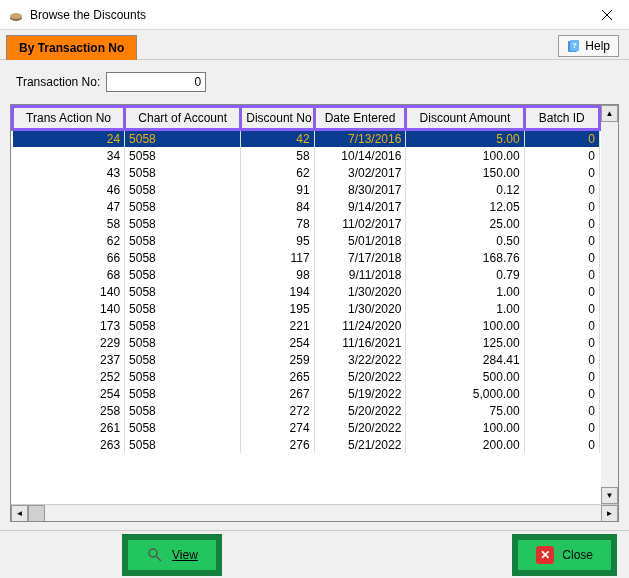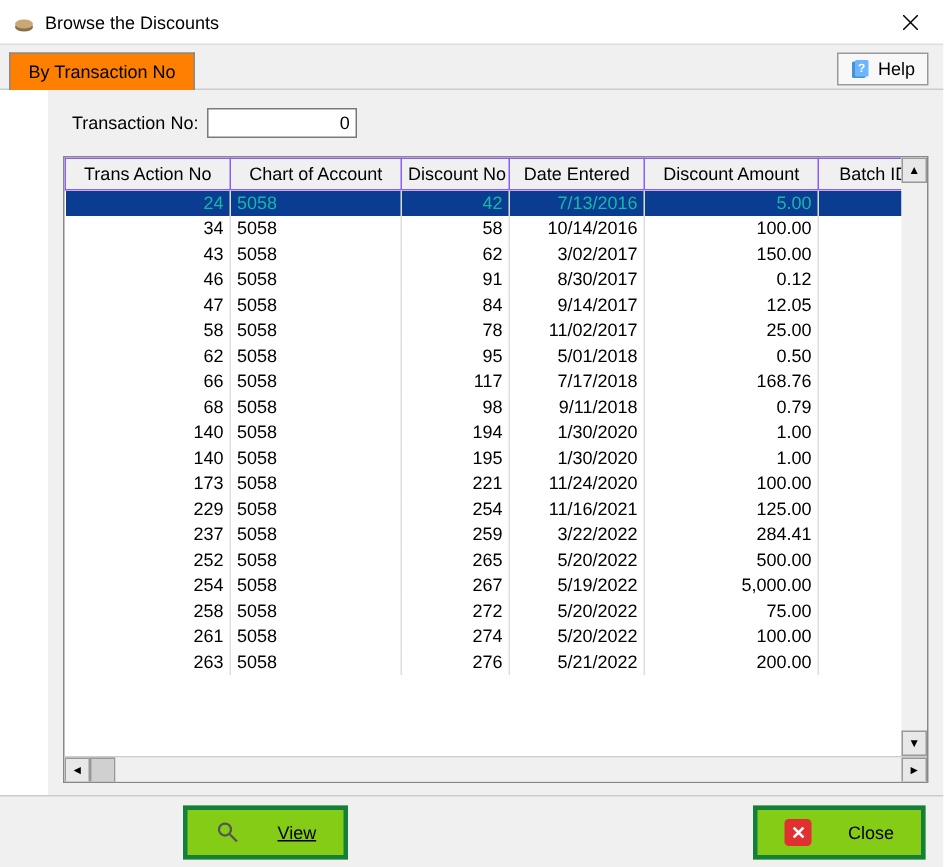--- a/index.html
+++ b/index.html
@@ -2,45 +2,45 @@
 <html><head>
 <meta charset="utf-8">
 <style>
 * { box-sizing: border-box; margin: 0; padding: 0; }
 body { font-family: "Segoe UI", Tahoma, sans-serif; font-size: 12px; background: #fff; width: 629px; height: 578px; overflow: hidden; }
 .titlebar { height: 30px; display: flex; align-items: center; padding: 0 0 0 8px; border-bottom: 1px solid #ddd; }
 .titlebar-icon { width: 16px; height: 16px; margin-right: 6px; display: flex; align-items: center; justify-content: center; }
 .titlebar-title { flex: 1; font-size: 12px; }
 .titlebar-close { width: 45px; height: 30px; display: flex; align-items: center; justify-content: center; cursor: pointer; }
 .toolbar { height: 30px; display: flex; align-items: flex-end; padding: 0 10px 0 6px; background: #f0f0f0; border-bottom: 1px solid #ccc; }
-.tab { background: #ff7f00; color: #000; padding: 5px 12px; font-weight: normal; border: 1px solid #888; border-bottom: none; position: relative; bottom: -1px; font-size: 12px; }
+.tab { background: #ff7f00; color: #000; padding: 5px 12px; font-weight: bold; border: 1px solid #888; border-bottom: none; position: relative; bottom: -1px; font-size: 12px; }
 .spacer { flex: 1; }
 .help-btn { display: flex; align-items: center; gap: 4px; padding: 3px 8px; border: 1px solid #999; background: #f8f8f8; cursor: pointer; font-size: 12px; margin-bottom: 2px; }
 .help-icon { width: 14px; height: 14px; }
-.content { padding: 8px 10px; background: #f0f0f0; height: calc(578px - 30px - 30px - 48px); display: flex; flex-direction: column; margin-left: 32px; }
+.content { padding: 8px 10px; background: #f0f0f0; height: calc(578px - 30px - 30px - 48px); display: flex; flex-direction: column; }
 .filter-row { display: flex; align-items: center; gap: 6px; margin-bottom: 8px; padding: 4px 6px; }
 .filter-row label { font-size: 12px; }
 .filter-row input { width: 100px; padding: 2px 4px; text-align: right; border: 1px solid #7a7a7a; font-size: 12px; }
 .table-wrap { flex: 1; border: 1px solid #888; background: #fff; position: relative; display: flex; flex-direction: column; overflow: hidden; }
 .table-scroll { flex: 1; overflow: hidden; }
 table { border-collapse: collapse; width: 100%; font-size: 12px; table-layout: fixed; }
-th { background: #f0f0f0; border: 1px solid #8b5cf6; padding: 3px 4px; text-align: center; font-weight: normal; font-size: 12px; white-space: nowrap; overflow: hidden; }
+th { background: #f0f0f0; border: 3px solid #8b5cf6; padding: 3px 4px; text-align: center; font-weight: normal; font-size: 12px; white-space: nowrap; overflow: hidden; }
 td { border-right: 1px solid #ddd; padding: 1px 4px; white-space: nowrap; overflow: hidden; }
 tr.data-row td { height: 17px; }
-tr.sel td { background: #0a3d91; color: #14b8a6; }
+tr.sel td { background: #0a3d91; color: #eab308; }
 .r { text-align: right; }
 .l { text-align: left; }
 .hscroll { height: 17px; background: #f0f0f0; border-top: 1px solid #ccc; display: flex; align-items: center; }
 .hscroll-btn { width: 17px; height: 17px; border: 1px solid #999; background: #e8e8e8; display: flex; align-items: center; justify-content: center; font-size: 8px; cursor: pointer; }
 .hscroll-track { flex: 1; height: 17px; background: #f0f0f0; }
 .vscroll { position: absolute; right: 0; top: 0; bottom: 17px; width: 17px; background: #f0f0f0; display: flex; flex-direction: column; }
 .vscroll-btn { height: 17px; border: 1px solid #999; background: #e8e8e8; display: flex; align-items: center; justify-content: center; font-size: 8px; cursor: pointer; }
 .vscroll-track { flex: 1; }
 .footer { height: 48px; display: flex; align-items: center; padding: 0 12px; background: #f0f0f0; border-top: 1px solid #ccc; }
-.btn { display: flex; align-items: center; gap: 24px; padding: 6px 18px; border: 3px solid #15803d; background: #84cc16; cursor: pointer; font-size: 12px; }
+.btn { display: flex; align-items: center; gap: 8px; padding: 6px 18px; border: 6px solid #15803d; background: #22c55e; cursor: pointer; font-size: 12px; }
 .btn-view { margin-left: 110px; text-decoration: underline; color: #000; }
 .btn-close { margin-left: auto; }
 .icon-box { width: 18px; height: 18px; display: flex; align-items: center; justify-content: center; }
 .close-x { width: 18px; height: 18px; background: #e03030; border-radius: 3px; display: flex; align-items: center; justify-content: center; color: #fff; font-weight: bold; font-size: 12px; }
 </style>
 </head>
 <body>
 
 <div class="titlebar">
   <span class="titlebar-icon">

